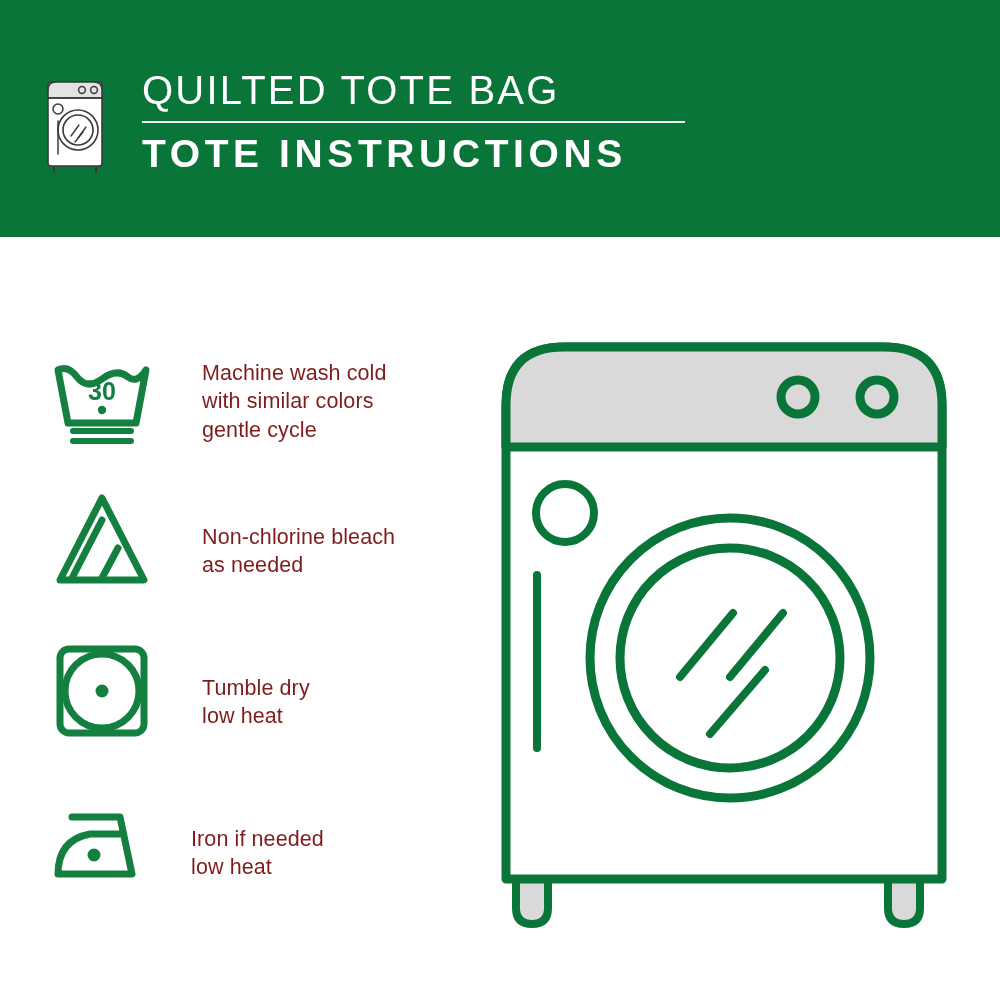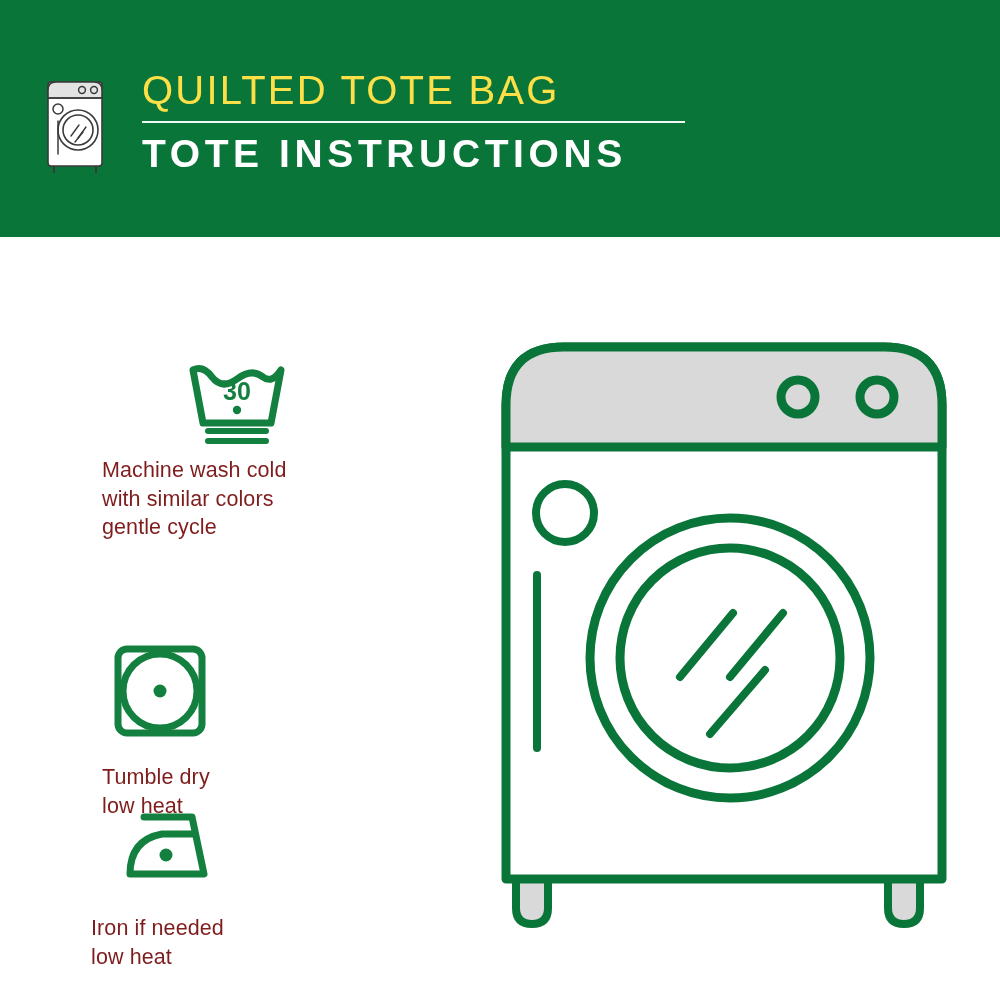--- a/index.html
+++ b/index.html
@@ -31,21 +31,21 @@
   #header-text {
     position:absolute;
     left:142px; top:64px;
     width:600px;
   }
   #title-line1 {
     font-size:40px;
     line-height:52px;
     font-weight:300;
     letter-spacing:2.2px;
-    color:#fde047;
+    color:#ffffff;
     white-space:nowrap;
   }
   #title-rule {
     width:543px;
     height:2px;
     background:#ffffff;
     margin-top:5px;
     margin-bottom:6px;
     opacity:0.95;
   }
@@ -61,22 +61,21 @@
   
   #care-list {
     position:absolute;
     left:0; top:237px;
     width:470px; height:763px;
   }
   .care-row {
     position:absolute;
     left:52px;
     display:flex;
-    align-items:flex-end;
-    flex-direction:column;
+    align-items:center;
   }
   .care-row[data-row="0"] { top:110px; }
   .care-row[data-row="1"] { top:253px; }
   .care-row[data-row="2"] { top:404px; }
   .care-row[data-row="3"] { top:555px; }
 
   .care-symbol {
     width:100px;
     height:100px;
     flex:0 0 100px;
@@ -158,20 +157,33 @@
           <circle cx="50" cy="63" r="4.2" fill="#14803f"></circle>
           <rect x="18" y="81" width="64" height="6" rx="3" fill="#14803f"></rect>
           <rect x="18" y="91" width="64" height="6" rx="3" fill="#14803f"></rect>
         </svg>
       </div>
       <div class="care-text">Machine wash cold
 with similar colors
 gentle cycle</div>
     </div>
 
+    <div class="care-row" data-row="1">
+      <div class="care-symbol">
+        <svg viewBox="0 0 100 100" width="100" height="100">
+          <g fill="none" stroke="#14803f" stroke-width="7" stroke-linecap="round" stroke-linejoin="round">
+            <path d="M50 8 L92 90 L8 90 Z"></path>
+            <line x1="50" y1="30" x2="20" y2="88"></line>
+            <line x1="66" y1="58" x2="50" y2="88"></line>
+          </g>
+        </svg>
+      </div>
+      <div class="care-text">Non-chlorine bleach
+as needed</div>
+    </div>
 
     <div class="care-row" data-row="2">
       <div class="care-symbol">
         <svg viewBox="0 0 100 100" width="100" height="100">
           <rect x="8" y="8" width="84" height="84" rx="9" fill="none" stroke="#14803f" stroke-width="7"></rect>
           <circle cx="50" cy="50" r="37" fill="none" stroke="#14803f" stroke-width="7"></circle>
           <circle cx="50" cy="50" r="6.5" fill="#14803f"></circle>
         </svg>
       </div>
       <div class="care-text">Tumble dry

